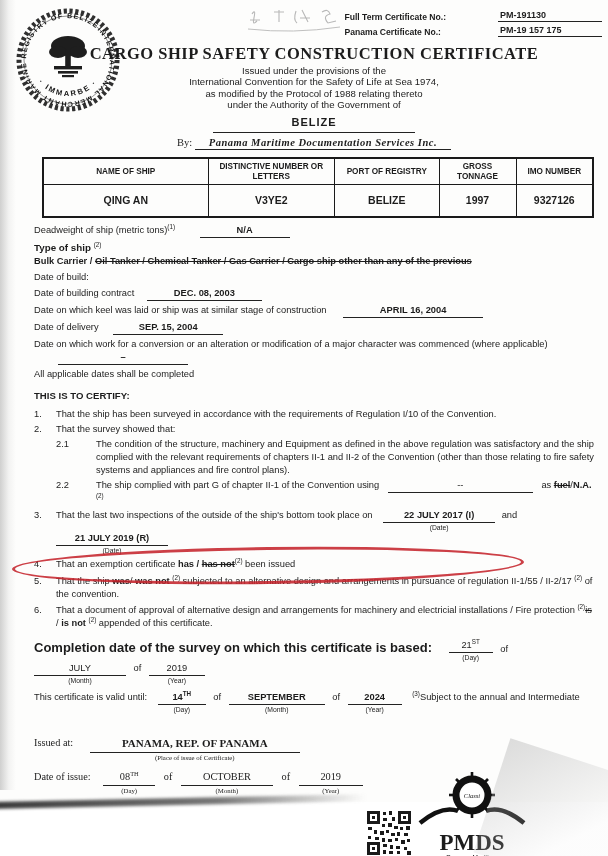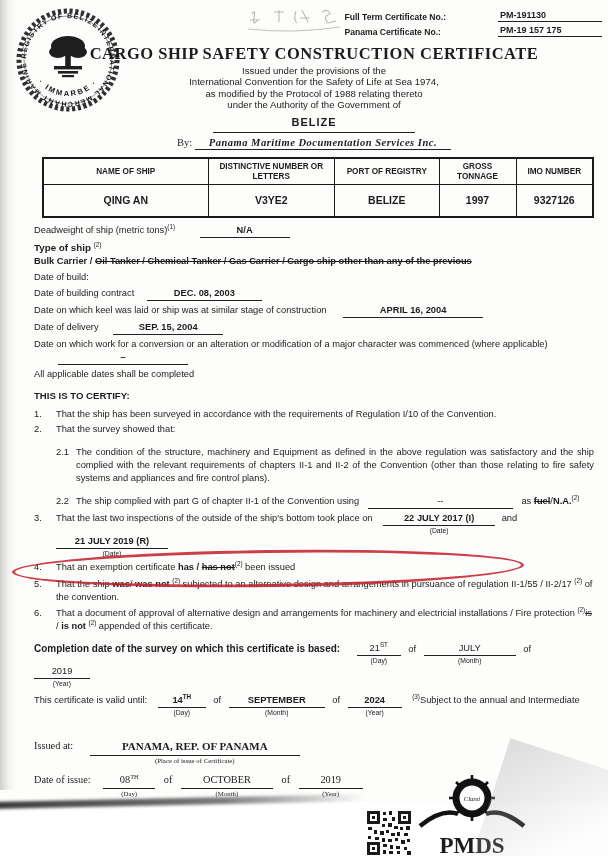--- a/index.html
+++ b/index.html
@@ -62,21 +62,21 @@
   .ul { display:inline-block; border-bottom:1px solid #222; text-align:center;
         font-weight:bold; padding:0 6px 0 6px; }
   .slot { display:inline-block; vertical-align:top; text-align:center; }
   .cap { font-size:6.8px; text-align:center; color:#222; }
 
   
   .certify-head { font-weight:bold; margin-top:8px; font-size:9.6px; }
   .item { display:flex; margin-top:5px; }
   .item .no { width:22px; flex:none; }
   .item .txt { flex:1; }
-  .sub-item { display:flex; margin-top:10px; margin-left:22px; }
+  .sub-item { display:flex; margin-top:2px; margin-left:22px;gap:20px; }
   .sub-item .no { width:20px; flex:none; }
   .sub-item .txt { flex:1; text-align:justify; }
 
   .item4-wrap { position:relative; }
   #red-ellipse {
     position:absolute; left:-22px; top:-11px; width:512px; height:37px;
     border:3px solid rgba(197,36,44,.88); border-radius:50%;
     transform:rotate(-.8deg); pointer-events:none;
   }
 
@@ -283,21 +283,21 @@
     </div>
 
     <div class="item" style="margin-top:3px">
       <span class="no">6.</span>
       <span class="txt">
         <span>That a document of approval of alternative design and arrangements for machinery and electricial installations / Fire protection </span><sup class="fn">(2)</sup><span class="strike">is</span><span> / </span><span class="b">is not </span><sup class="fn">(2)</sup><span> appended of this certificate.</span>
       </span>
     </div>
 
     <div class="row" style="margin-top:9px">
-      <span class="b" style="font-size:10px">Completion date of the survey on which this certificate is based:</span>
+      <span class="b" style="font-size:13px">Completion date of the survey on which this certificate is based:</span>
       <span class="slot" style="margin-left:14px">
         <span class="ul" style="min-width:44px; font-weight:normal"><span>21</span><sup class="fn">ST</sup></span>
         <div class="cap">(Day)</div>
       </span>
       <span style="margin:0 5px">of</span>
       <span class="slot">
         <span class="ul" style="min-width:92px; font-weight:normal">JULY</span>
         <div class="cap">(Month)</div>
       </span>
       <span style="margin:0 5px">of</span>

